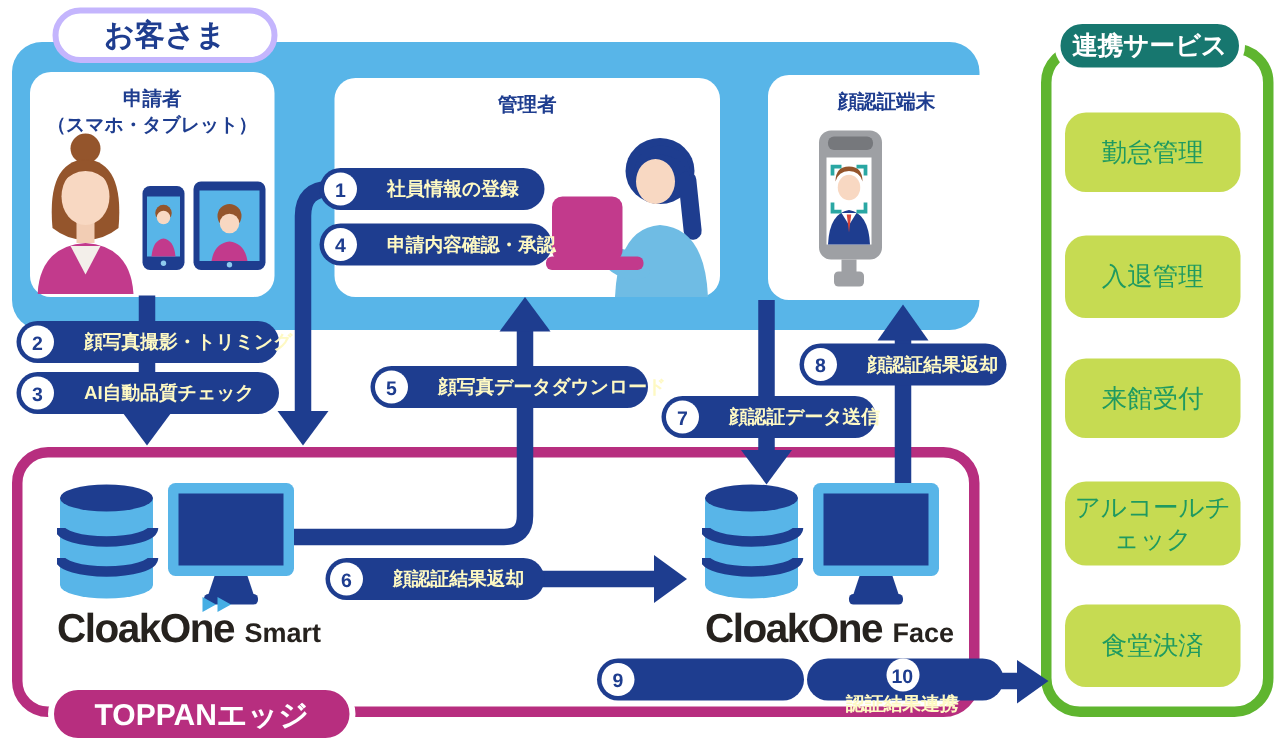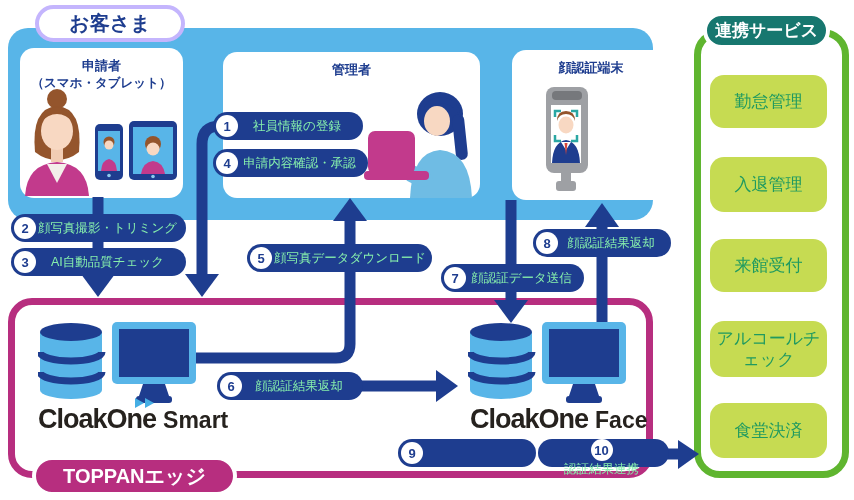--- a/index.html
+++ b/index.html
@@ -30,29 +30,29 @@
   
   .svc-btn{position:absolute;left:710px;width:117px;background:#C6DB52;border-radius:14px;
     color:#1F9A60;font-size:17px;font-weight:normal;display:flex;align-items:center;
     justify-content:center;text-align:center;line-height:1.25;z-index:2;}
   
   .badge{position:absolute;background:#1E3D8F;border-radius:15px;height:28px;
     display:flex;align-items:center;z-index:7;padding:0 7px 0 3px;box-sizing:border-box;}
   .badge-num{width:22px;height:22px;border-radius:50%;background:#fff;color:#1E3D8F;
     font-weight:bold;font-size:13px;display:flex;align-items:center;justify-content:center;
     flex:0 0 22px;}
-  .badge-label{color:#86efac;font-size:12.5px;font-weight:normal;flex:1;text-align:center;
-    white-space:nowrap;padding:0 2px;}
+  .badge-label{color:#fef9c3;font-size:12.5px;font-weight:bold;flex:1;text-align:center;
+    white-space:nowrap;padding:0 20px;}
   
   .arrows{position:absolute;left:0;top:0;z-index:4;}
   .icons{position:absolute;z-index:5;}
   
   .logo{position:absolute;z-index:5;white-space:nowrap;color:#26221E;}
   .logo .brand{font-size:27px;font-weight:800;letter-spacing:-1px;position:relative;}
-  .logo .suffix{font-size:23px;font-weight:600;margin-left:7px;margin-top:23px;}
+  .logo .suffix{font-size:18px;font-weight:600;margin-left:7px;margin-top:23px;}
   .ff-icon{position:absolute;top:-6px;display:flex;gap:1px;}
   .ff-icon i{display:block;width:0;height:0;border-left:9px solid #45AEE4;
     border-top:5px solid transparent;border-bottom:5px solid transparent;}
 </style>
 </head>
 <body>
 
 <div id="stage">
 
   <div class="customer-bg"></div>

